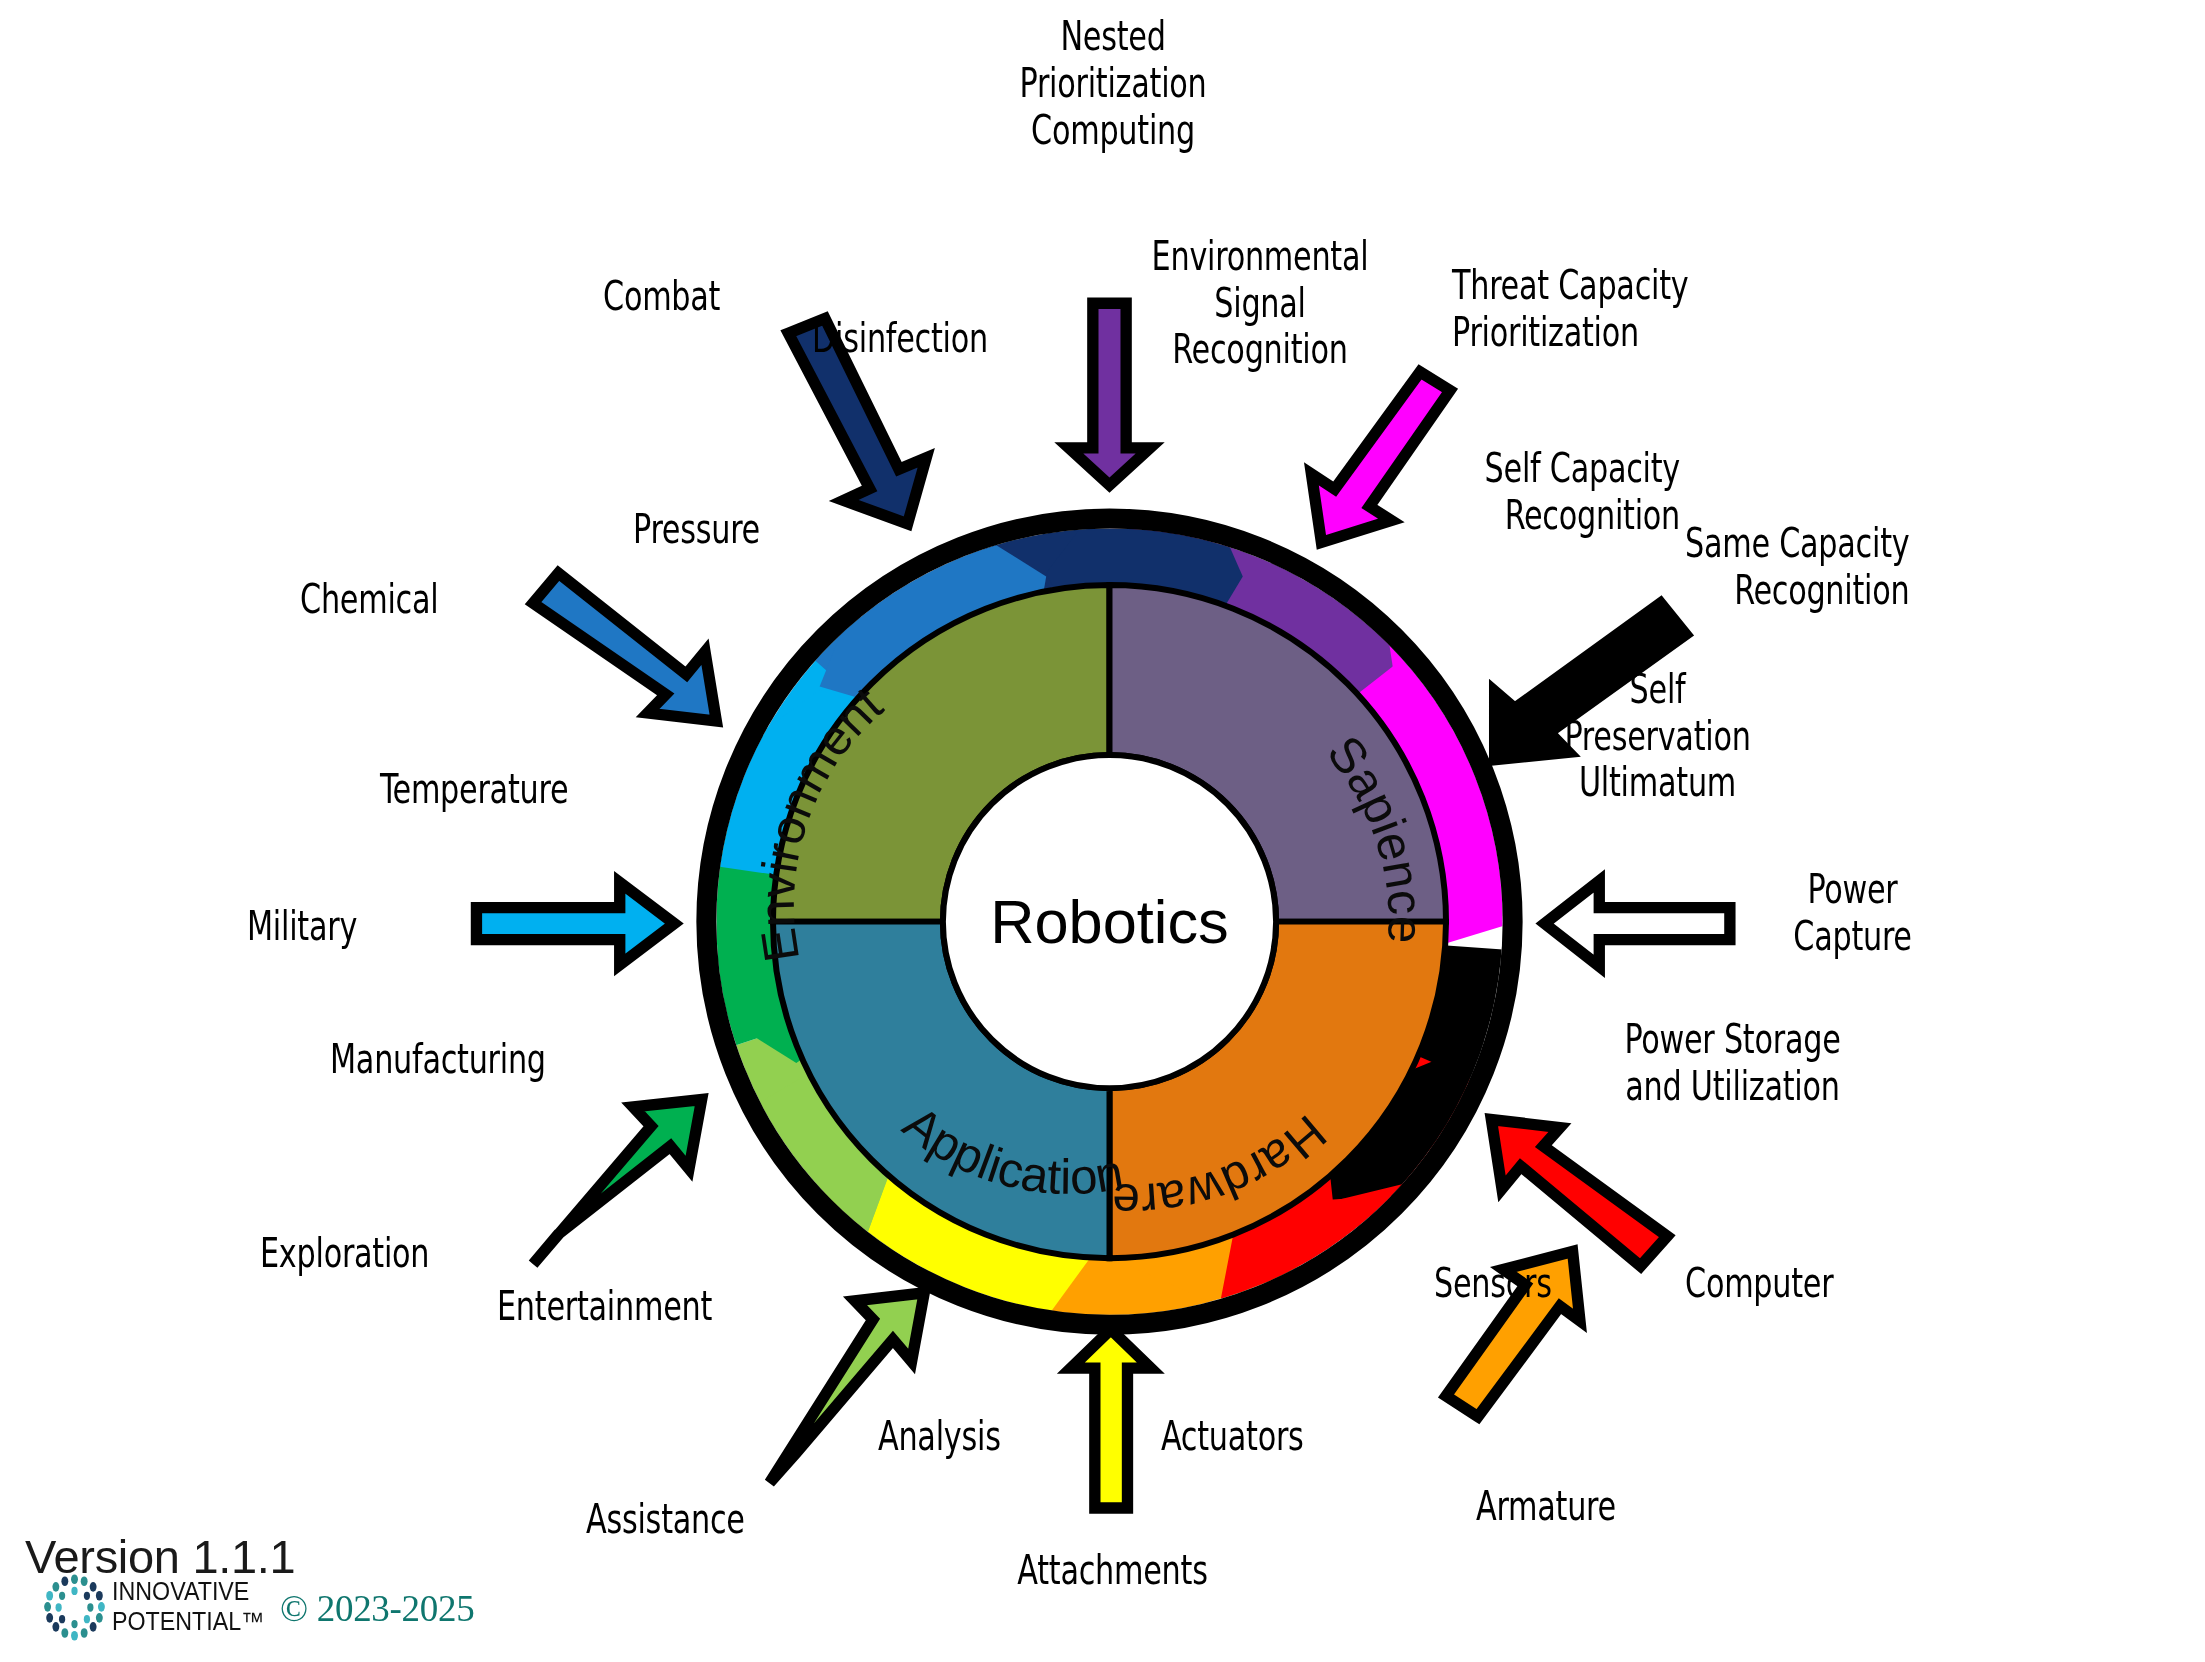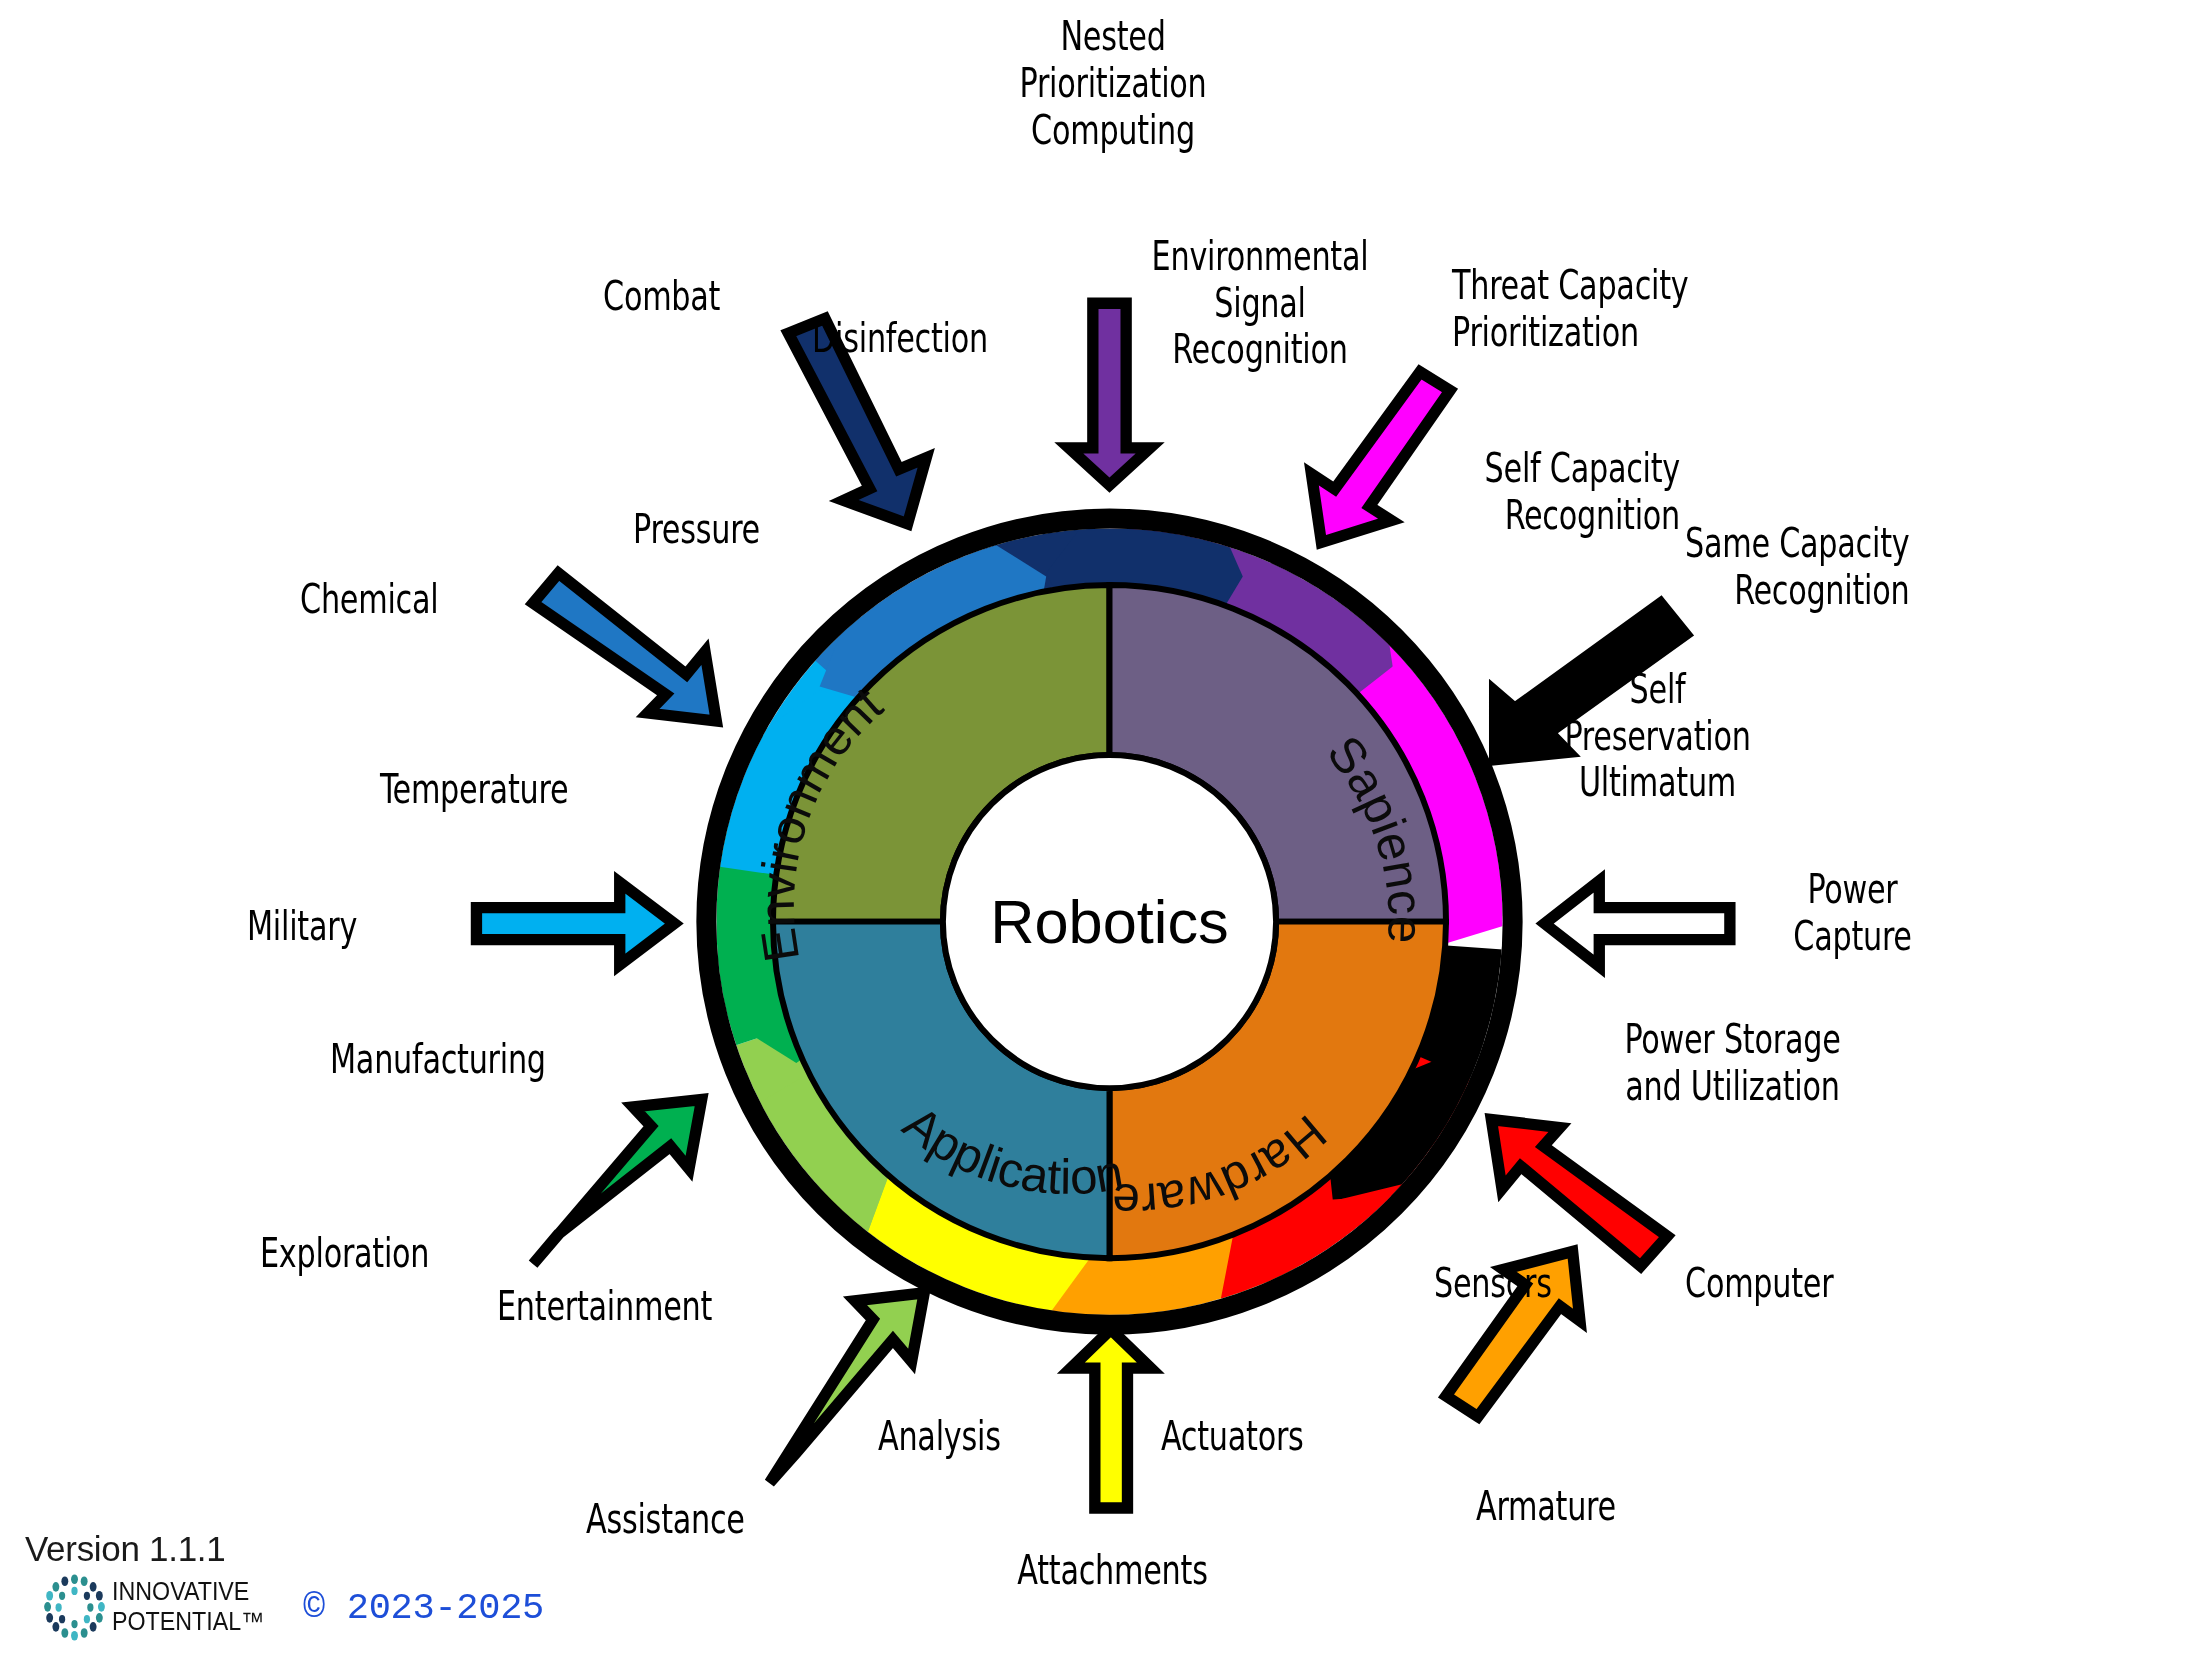--- a/index.html
+++ b/index.html
@@ -41,33 +41,32 @@
   .lbl.c  { text-align: center; transform-origin: 50% 50%; }
   .lbl.l  { text-align: left;   transform-origin: 0% 50%; }
   .lbl.r  { text-align: right;  transform-origin: 100% 50%; }
 
   
   #version-text {
     position: absolute;
     left: 25px;
     top: 1529px;
     font-family: "Liberation Sans", sans-serif;
-    font-size: 35px;
+    font-size: 47px;
     color: #1a1a1a;
     letter-spacing: -0.3px;
   }
   #copyright-text {
     position: absolute;
     left: 280px;
     top: 1587px;
-    font-family: Liberation Mono, monospace;
+    font-family: Liberation Serif, serif;
     font-size: 37px;
-    color: #1d4ed8;
+    color: #0f766e;
     letter-spacing: -0.3px;
-    margin-left: 23px;
   }
   #brand-logo {
     position: absolute;
     left: 40px;
     top: 1573px;
     width: 233px;
     height: 75px;
     text-decoration: underline;
   }
   #brand-logo .logo-mark {

